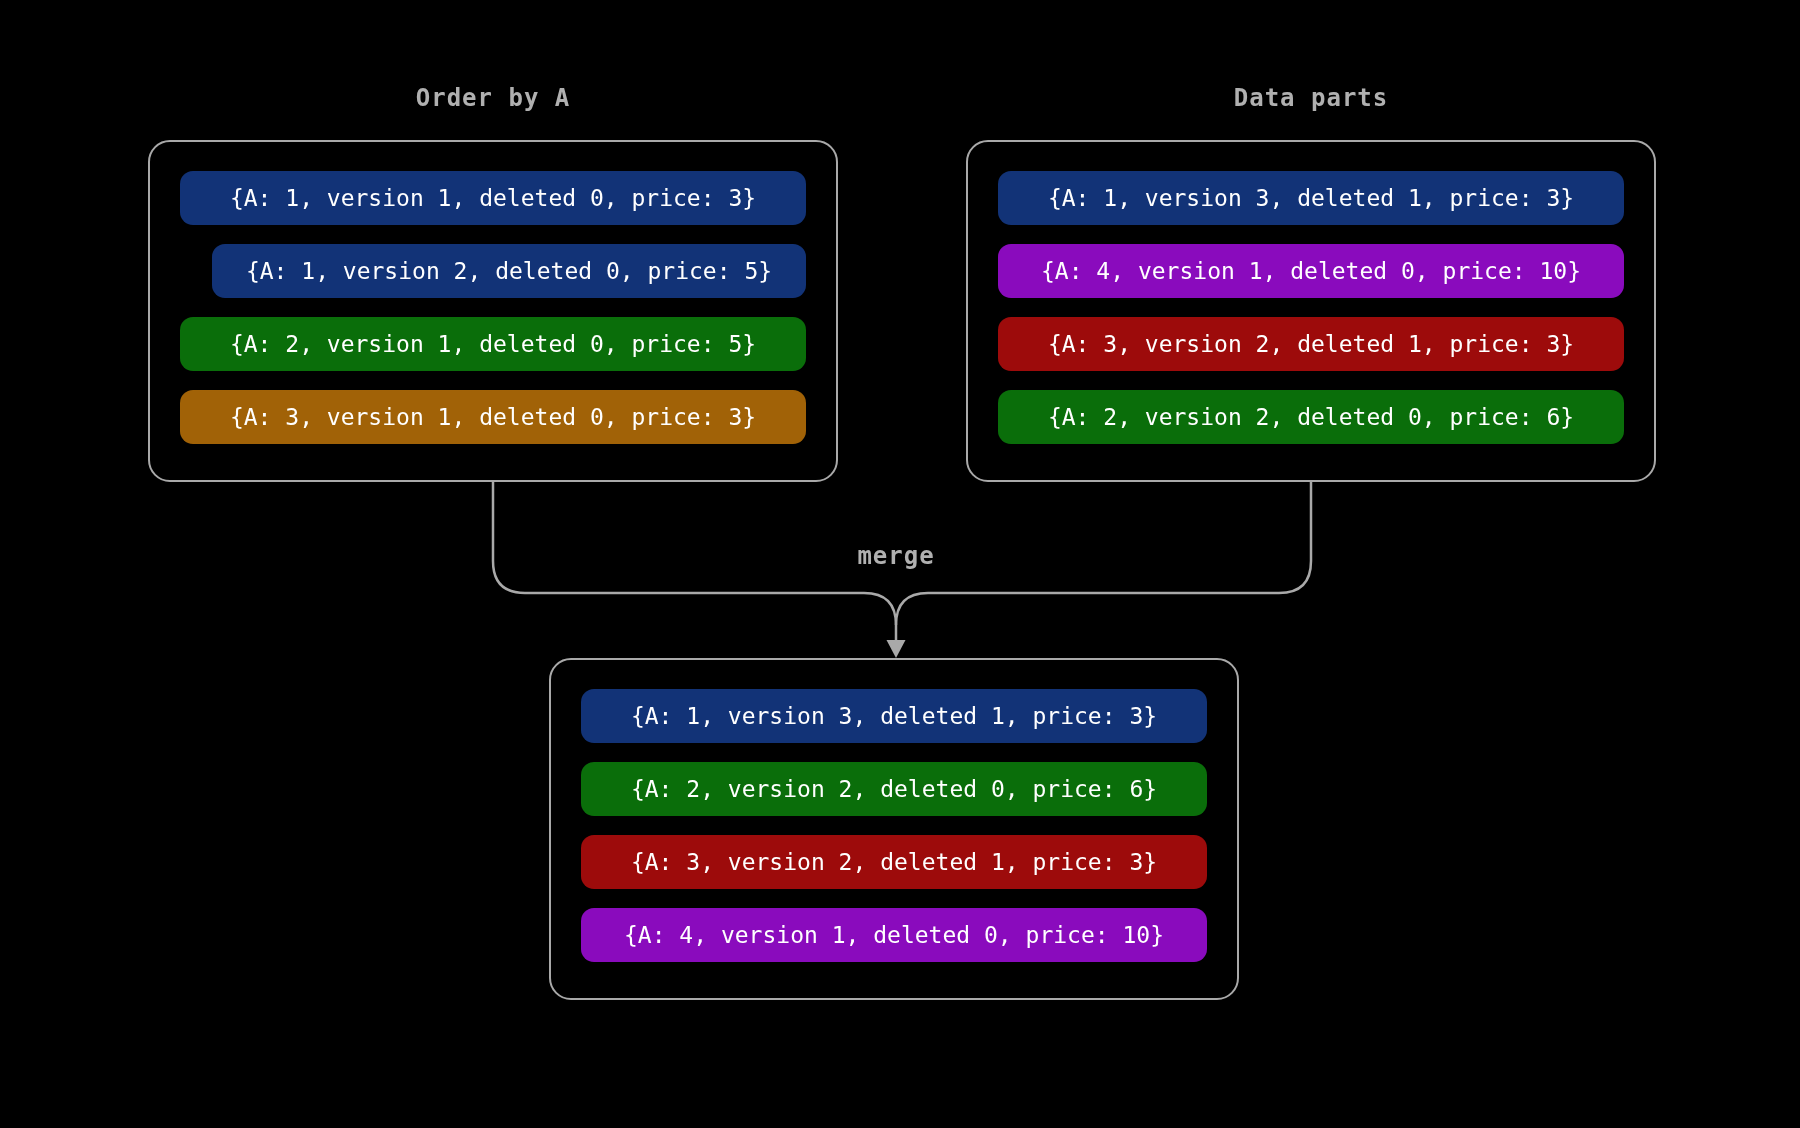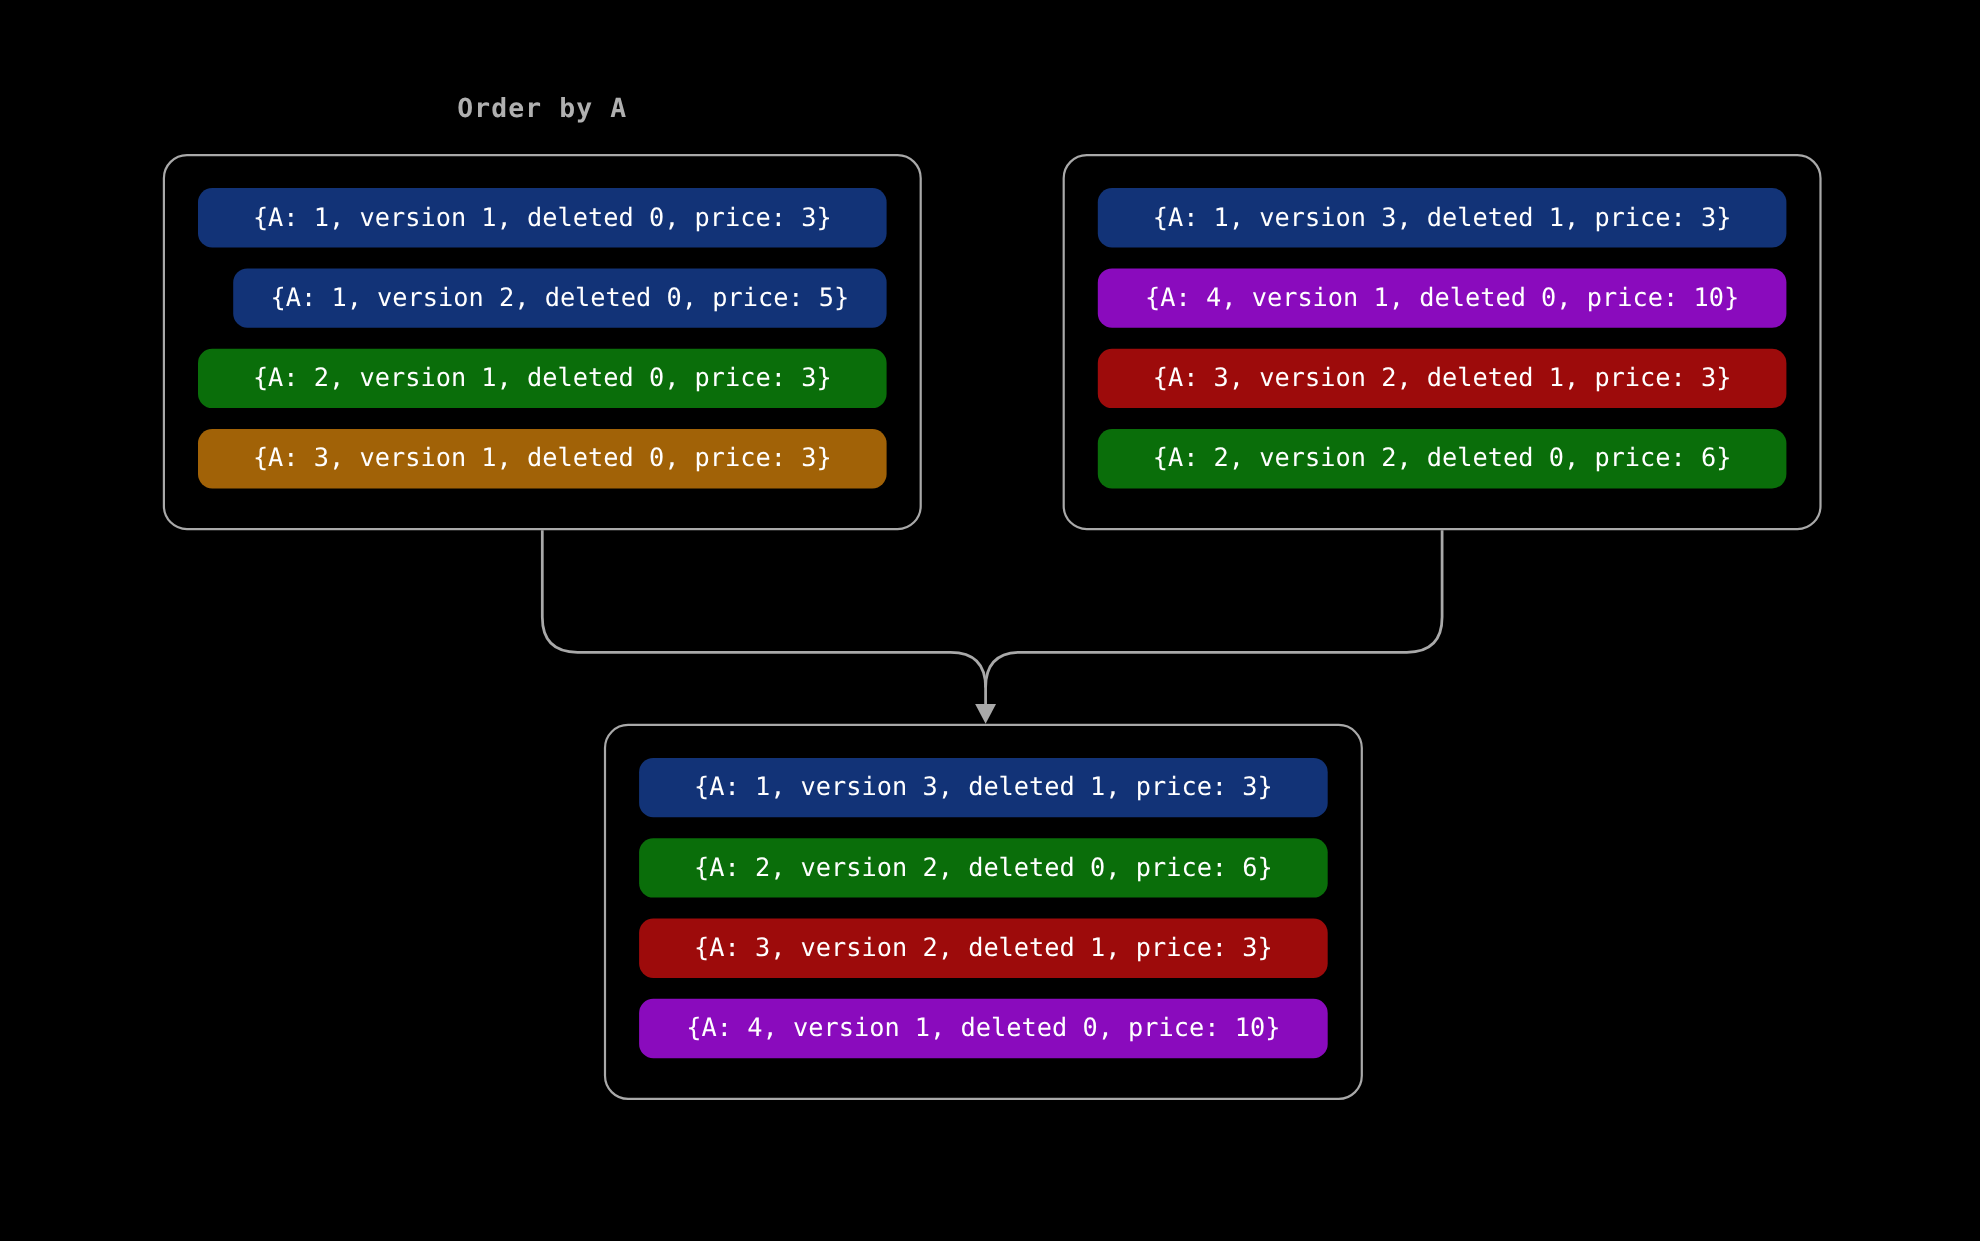--- a/index.html
+++ b/index.html
@@ -73,35 +73,37 @@
     pointer-events: none;
   }
 </style>
 </head>
 <body>
 
 <div class="stage">
 
   <div id="left-title" class="box-title">Order by A</div>
 
+  <div id="right-title" class="box-title">Data parts</div>
 
   <div id="left-box" class="part-box">
     <div class="row" style="background-color: rgb(18, 51, 119);">{A: 1, version 1, deleted 0, price: 3}</div>
     <div class="row" style="background-color: rgb(18, 51, 119); margin-left: 32px;">{A: 1, version 2, deleted 0, price: 5}</div>
-    <div class="row" style="background-color: rgb(10, 110, 10);">{A: 2, version 1, deleted 0, price: 3}</div>
+    <div class="row" style="background-color: rgb(10, 110, 10);">{A: 2, version 1, deleted 0, price: 5}</div>
     <div class="row" style="background-color: #a16207;">{A: 3, version 1, deleted 0, price: 3}</div>
   </div>
 
   <div id="right-box" class="part-box">
     <div class="row" style="background-color: rgb(18, 51, 119);">{A: 1, version 3, deleted 1, price: 3}</div>
     <div class="row" style="background-color: rgb(138, 11, 189);">{A: 4, version 1, deleted 0, price: 10}</div>
     <div class="row" style="background-color: rgb(157, 11, 11);">{A: 3, version 2, deleted 1, price: 3}</div>
     <div class="row" style="background-color: rgb(10, 110, 10);">{A: 2, version 2, deleted 0, price: 6}</div>
   </div>
 
+  <div id="merge-label">merge</div>
 
   <svg class="arrows" width="1800" height="1128" viewBox="0 0 1800 1128">
     <path d="M 493 482 L 493 561 Q 493 593 525 593 L 864 593 Q 896 593 896 625 L 896 643" fill="none" stroke="#a9a9a9" stroke-width="2.5"></path>
     <path d="M 1311 482 L 1311 561 Q 1311 593 1279 593 L 928 593 Q 896 593 896 625" fill="none" stroke="#a9a9a9" stroke-width="2.5"></path>
     <polygon points="886.5,640 905.5,640 896,658" fill="#a9a9a9"></polygon>
   </svg>
 
   <div id="merged-box" class="part-box">
     <div class="row" style="background-color: rgb(18, 51, 119);">{A: 1, version 3, deleted 1, price: 3}</div>
     <div class="row" style="background-color: rgb(10, 110, 10);">{A: 2, version 2, deleted 0, price: 6}</div>

